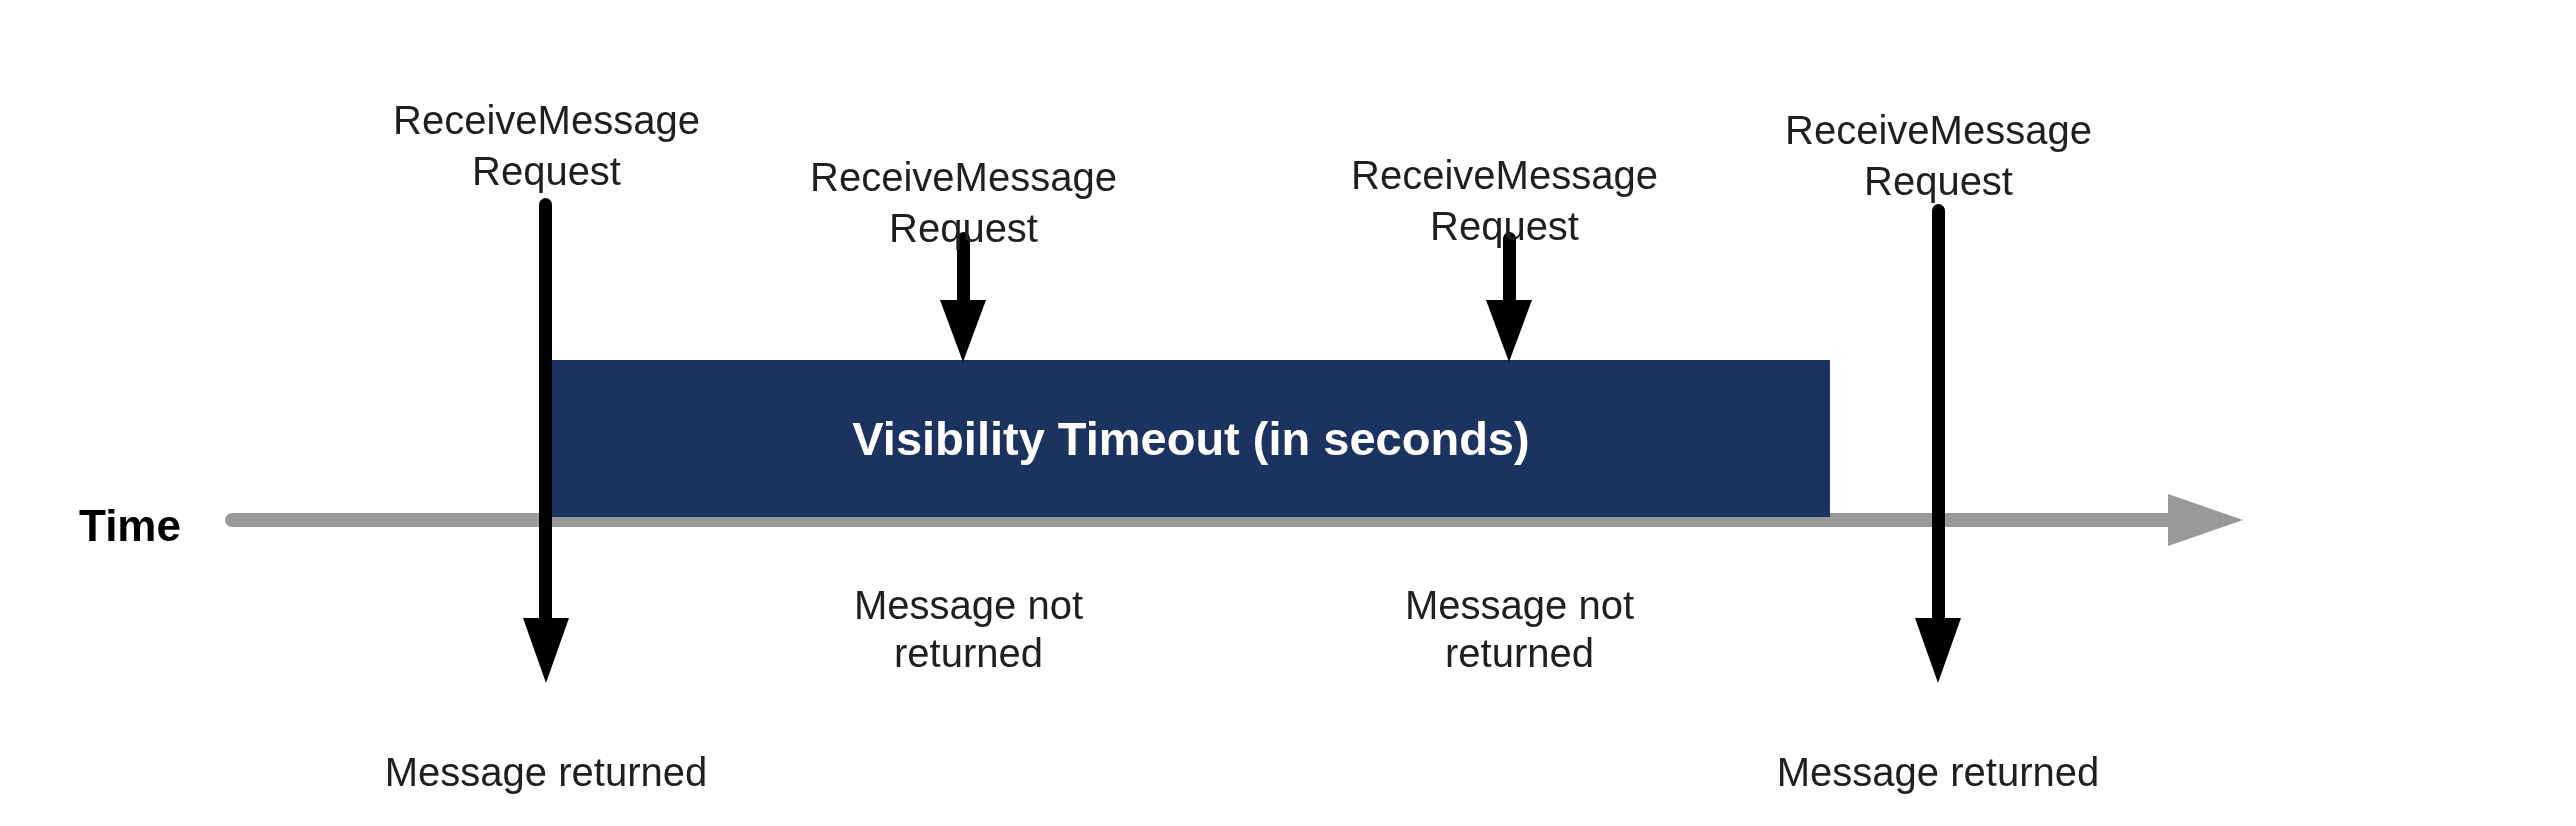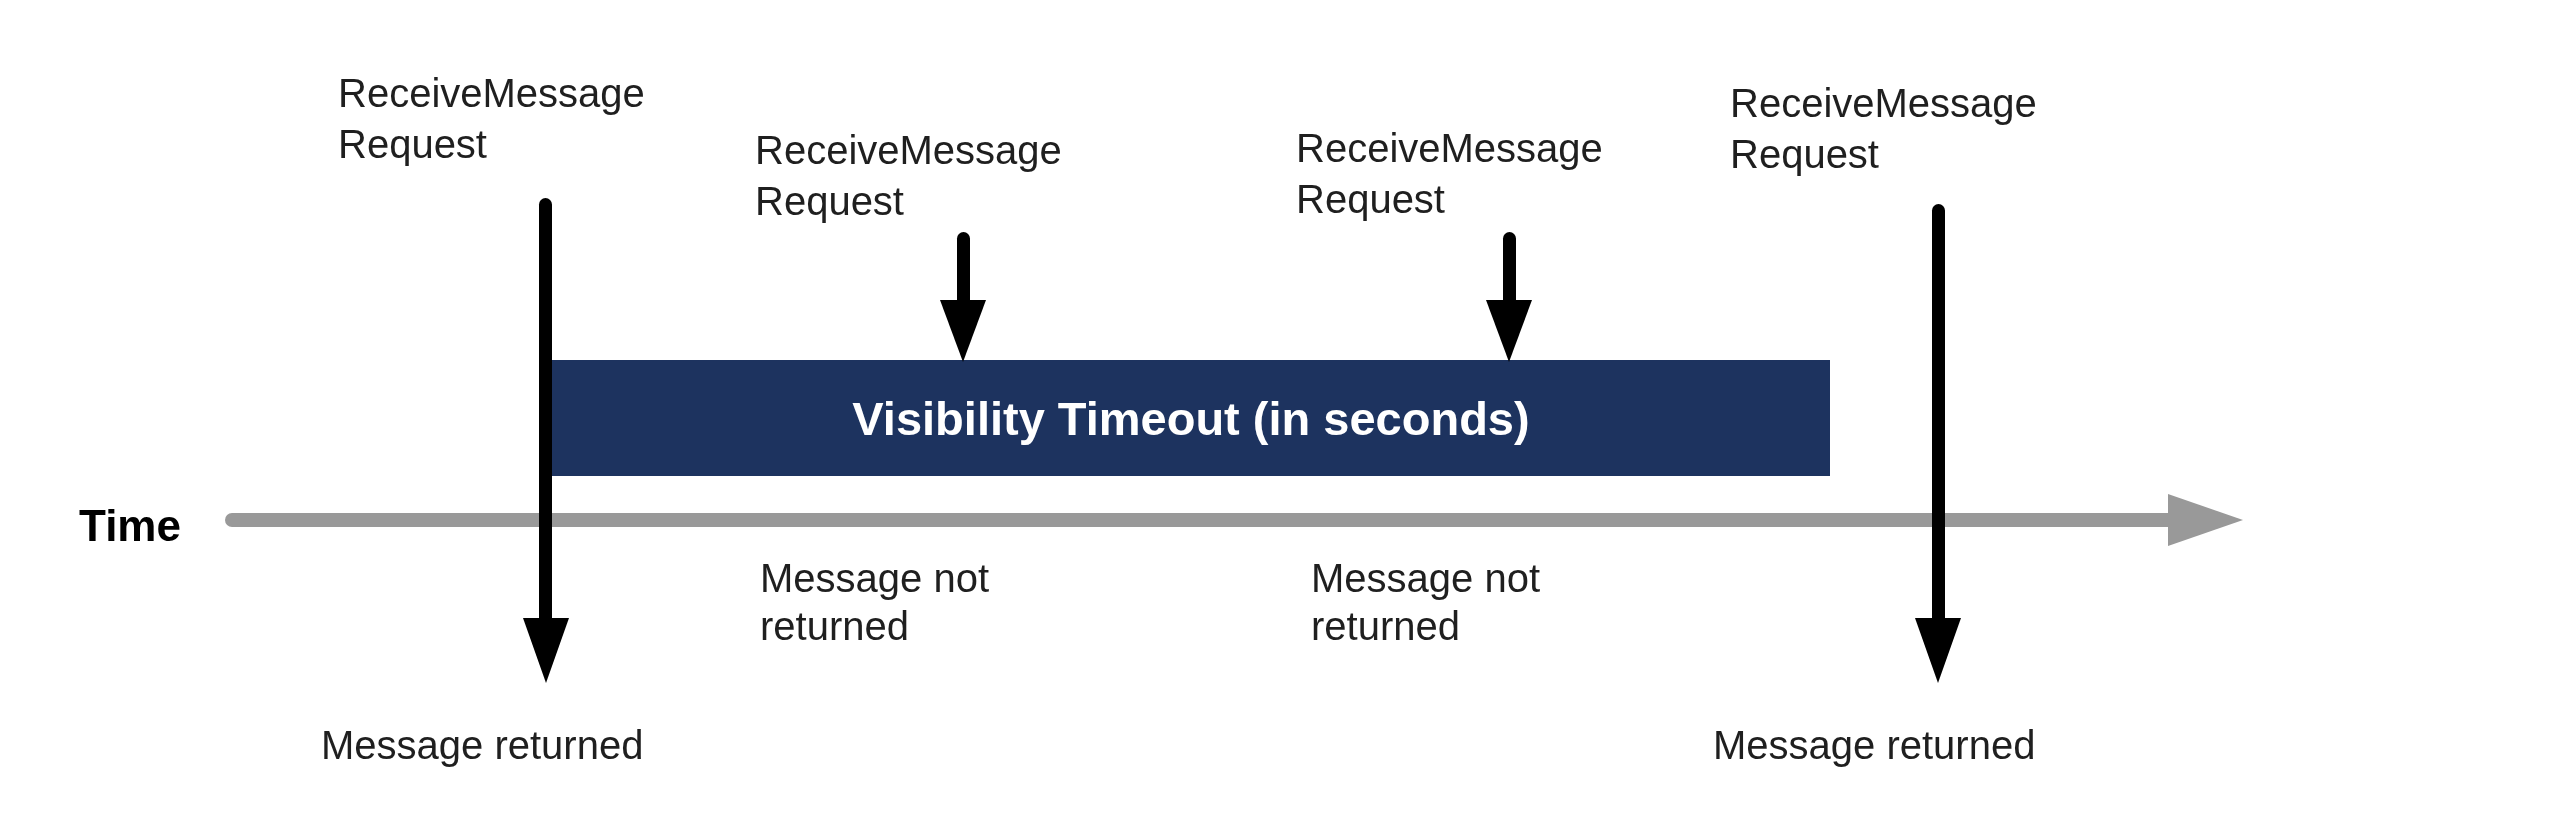--- a/index.html
+++ b/index.html
@@ -15,23 +15,25 @@
     overflow: hidden;
     font-family: "Liberation Sans", "DejaVu Sans", sans-serif;
     color: #1f1f1f;
   }
   .abs { position: absolute; }
 
   
   .label {
     font-size: 40px;
     line-height: 51px;
+    text-align: center;
     white-space: pre-line;
     color: #1f1f1f;
     z-index: 4;
+    margin-top: 27px;
   }
   .time-label {
     left: 30px; top: 504px; width: 200px;
     font-size: 44px; font-weight: bold; line-height: 43px;
     text-align: center; color: #000000; z-index: 4;
   }
 
   
   .timeline-shaft {
     left: 225px; top: 513px; width: 1946px; height: 14px;
@@ -42,21 +44,21 @@
   .timeline-head {
     left: 2168px; top: 494px; width: 0; height: 0;
     border-left: 75px solid #999999;
     border-top: 26px solid transparent;
     border-bottom: 26px solid transparent;
     z-index: 1;
   }
 
   
   .vis-box {
-    left: 552px; top: 360px; width: 1278px; height: 116px;
+    left: 552px; top: 360px; width: 1278px; height: 157px;
     background: #1d335f;
     display: flex; align-items: center; justify-content: center;
     z-index: 2;
   }
   .vis-box-label {
     color: #ffffff; font-size: 47px; font-weight: bold;
     text-align: center; white-space: nowrap;
   }
 
   

